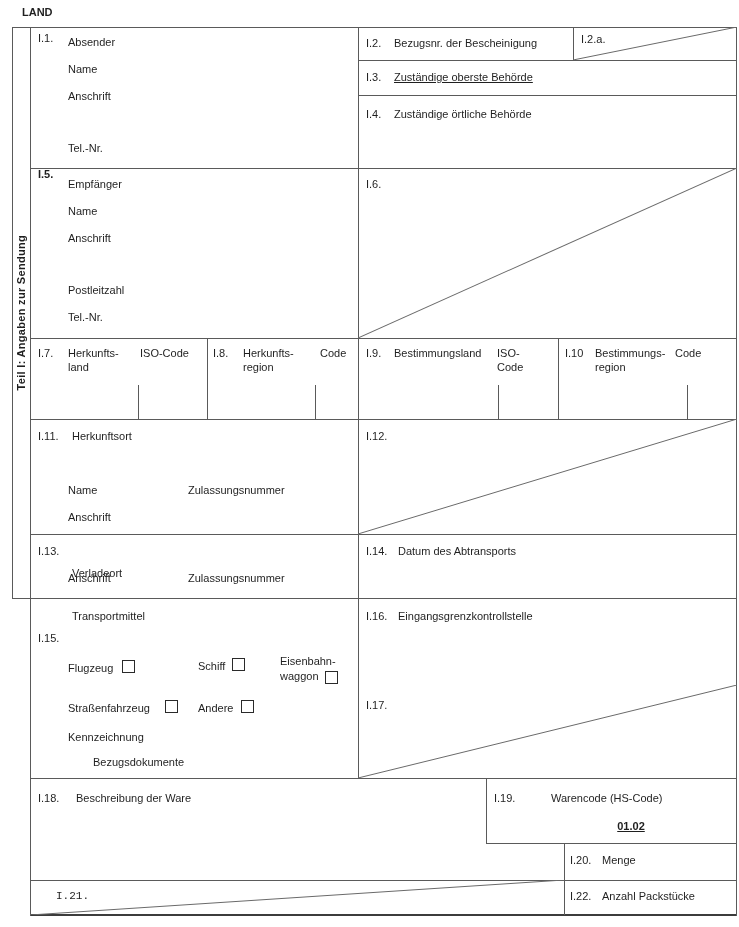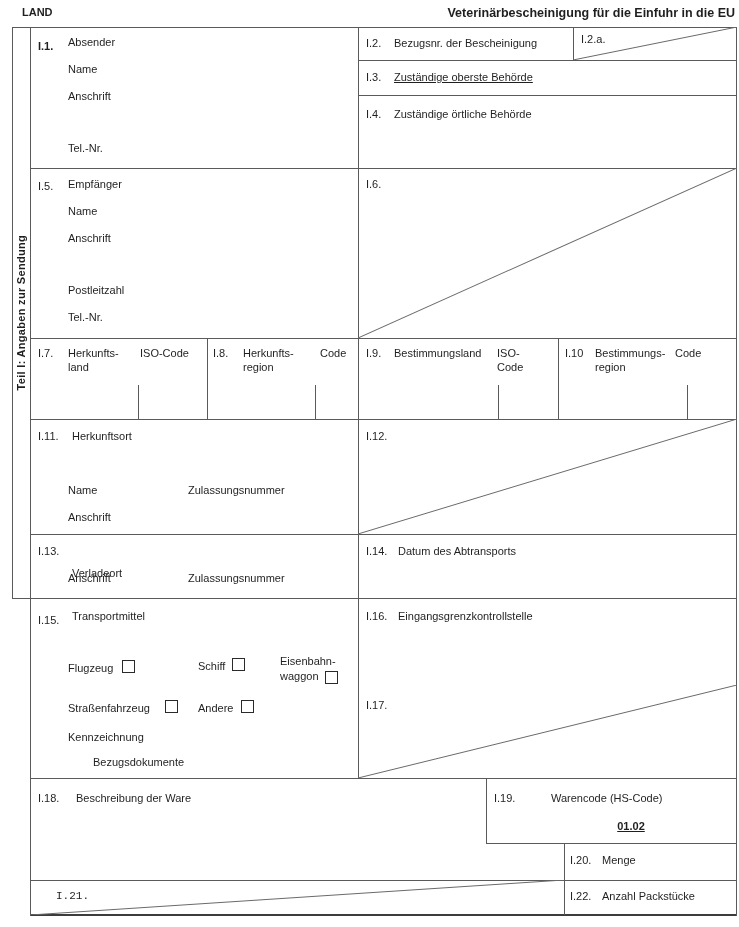--- a/index.html
+++ b/index.html
@@ -19,21 +19,20 @@
   .center-val{position:absolute;left:486px;width:290px;top:820px;text-align:center;
         font-size:11px;font-weight:bold;text-decoration:underline;}
   .title{position:absolute;right:4px;top:6px;font-size:12.5px;font-weight:bold;}
 </style>
 </head>
 <body>
 
 <div id="page">
 
   <span class="lbl b" style="left:22px;top:6px;">LAND</span>
-  <span class="title">Veterinärbescheinigung für die Einfuhr in die EU</span>
 
   <div class="side">
     <span>Teil I: Angaben zur Sendung</span>
   </div>
 
   <div class="hl" style="left:12px;top:27px;width:725px;"></div>
   <div class="hl" style="left:358px;top:60px;width:379px;"></div>
   <div class="hl" style="left:358px;top:95px;width:379px;"></div>
   <div class="hl" style="left:30px;top:168px;width:707px;"></div>
   <div class="hl" style="left:30px;top:338px;width:707px;"></div>
@@ -68,36 +67,36 @@
   <svg class="diag" style="left:358px;top:419px;" width="379" height="115" viewBox="0 0 100 100" preserveAspectRatio="none">
       <line x1="0" y1="100" x2="100" y2="0" vector-effect="non-scaling-stroke"></line>
     </svg>
   <svg class="diag" style="left:358px;top:685px;" width="379" height="93" viewBox="0 0 100 100" preserveAspectRatio="none">
       <line x1="0" y1="100" x2="100" y2="0" vector-effect="non-scaling-stroke"></line>
     </svg>
   <svg class="diag" style="left:30px;top:880px;" width="534" height="35" viewBox="0 0 100 100" preserveAspectRatio="none">
       <line x1="0" y1="100" x2="100" y2="0" vector-effect="non-scaling-stroke"></line>
     </svg>
 
-  <span class="lbl" style="left:38px;top:40px;font-weight:bold;">I.1.</span>
+  <span class="lbl" style="left:38px;top:32px;">I.1.</span>
   <span class="lbl" style="left:68px;top:36px;">Absender</span>
   <span class="lbl" style="left:68px;top:63px;">Name</span>
   <span class="lbl" style="left:68px;top:90px;">Anschrift</span>
   <span class="lbl" style="left:68px;top:142px;">Tel.-Nr.</span>
 
   <span class="lbl" style="left:366px;top:37px;">I.2.</span>
   <span class="lbl" style="left:394px;top:37px;">Bezugsnr. der Bescheinigung</span>
   <span class="lbl" style="left:581px;top:33px;">I.2.a.</span>
 
   <span class="lbl" style="left:366px;top:71px;">I.3.</span>
   <span class="lbl" style="left:394px;top:71px;text-decoration:underline;">Zuständige oberste Behörde</span>
   <span class="lbl" style="left:366px;top:108px;">I.4.</span>
   <span class="lbl" style="left:394px;top:108px;">Zuständige örtliche Behörde</span>
 
-  <span class="lbl" style="left:38px;top:180px;">I.5.</span>
+  <span class="lbl" style="left:38px;top:168px;font-weight:bold;">I.5.</span>
   <span class="lbl" style="left:68px;top:178px;">Empfänger</span>
   <span class="lbl" style="left:68px;top:205px;">Name</span>
   <span class="lbl" style="left:68px;top:232px;">Anschrift</span>
   <span class="lbl" style="left:68px;top:284px;">Postleitzahl</span>
   <span class="lbl" style="left:68px;top:311px;">Tel.-Nr.</span>
 
   <span class="lbl" style="left:366px;top:178px;">I.6.</span>
 
   <span class="lbl" style="left:38px;top:347px;">I.7.</span>
   <span class="lbl" style="left:68px;top:347px;">Herkunfts-</span>
@@ -127,21 +126,21 @@
 
   <span class="lbl" style="left:366px;top:430px;">I.12.</span>
 
   <span class="lbl" style="left:38px;top:545px;">I.13.</span>
   <span class="lbl" style="left:72px;top:545px;margin-top:22px;">Verladeort</span>
   <span class="lbl" style="left:68px;top:572px;">Anschrift</span>
   <span class="lbl" style="left:188px;top:572px;">Zulassungsnummer</span>
   <span class="lbl" style="left:366px;top:545px;">I.14.</span>
   <span class="lbl" style="left:398px;top:545px;">Datum des Abtransports</span>
 
-  <span class="lbl" style="left:38px;top:614px;">I.15.</span>
+  <span class="lbl" style="left:38px;top:632px;">I.15.</span>
   <span class="lbl" style="left:72px;top:610px;">Transportmittel</span>
   <span class="lbl" style="left:68px;top:662px;">Flugzeug</span>
   <div class="cb" style="left:122px;top:660px;"></div>
   <span class="lbl" style="left:198px;top:660px;">Schiff</span>
   <div class="cb" style="left:232px;top:658px;"></div>
   <span class="lbl" style="left:280px;top:655px;">Eisenbahn-</span>
   <span class="lbl" style="left:280px;top:670px;">waggon</span>
   <div class="cb" style="left:325px;top:671px;"></div>
   <span class="lbl" style="left:68px;top:702px;">Straßenfahrzeug</span>
   <div class="cb" style="left:165px;top:700px;"></div>

